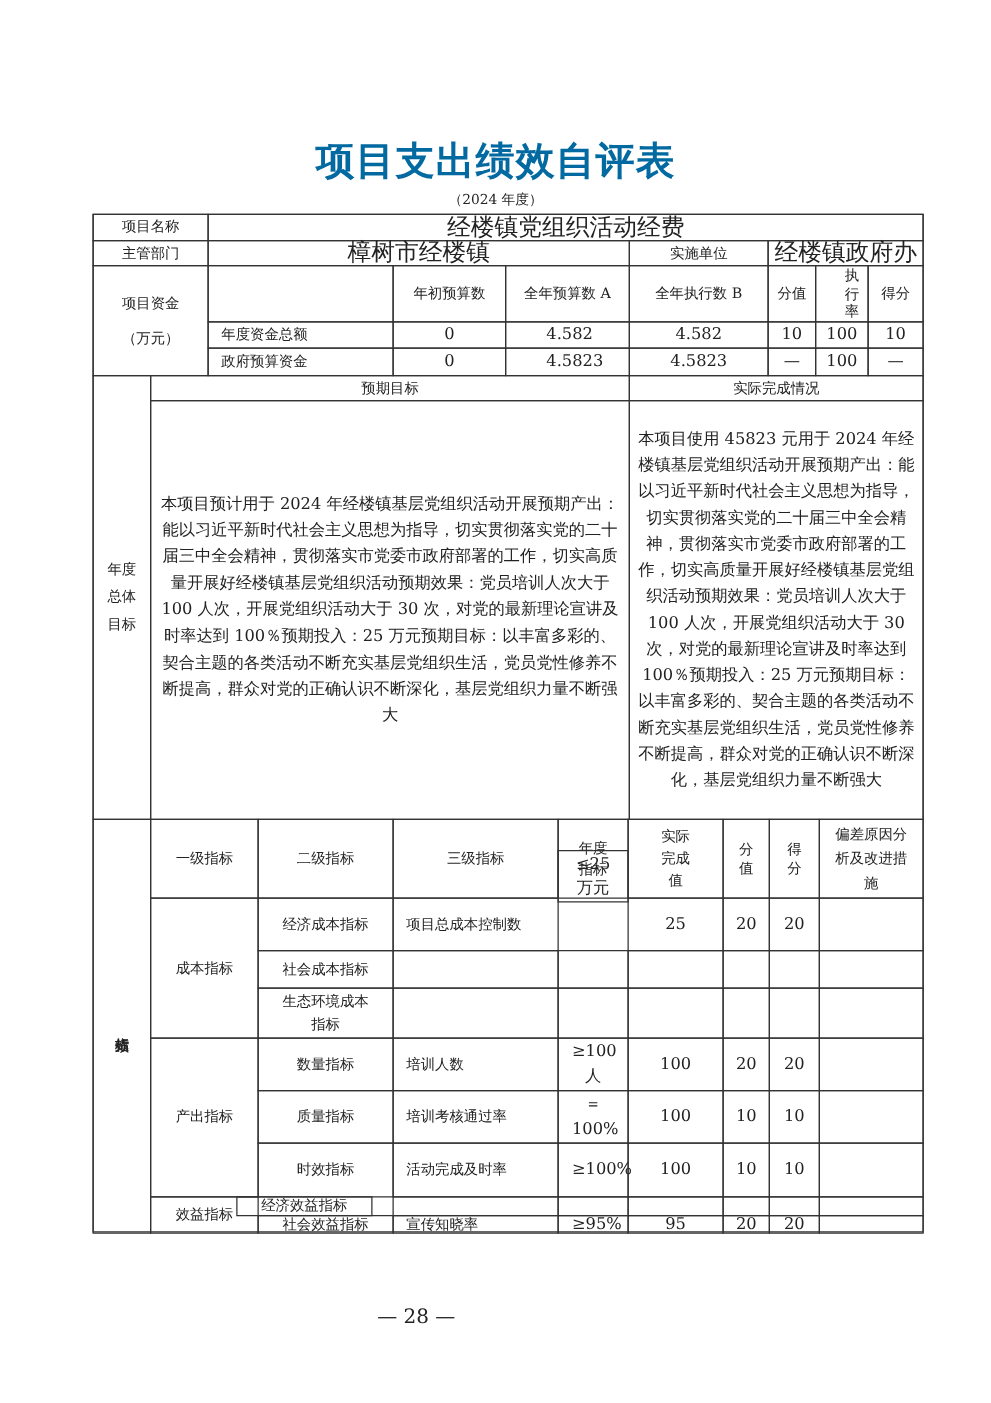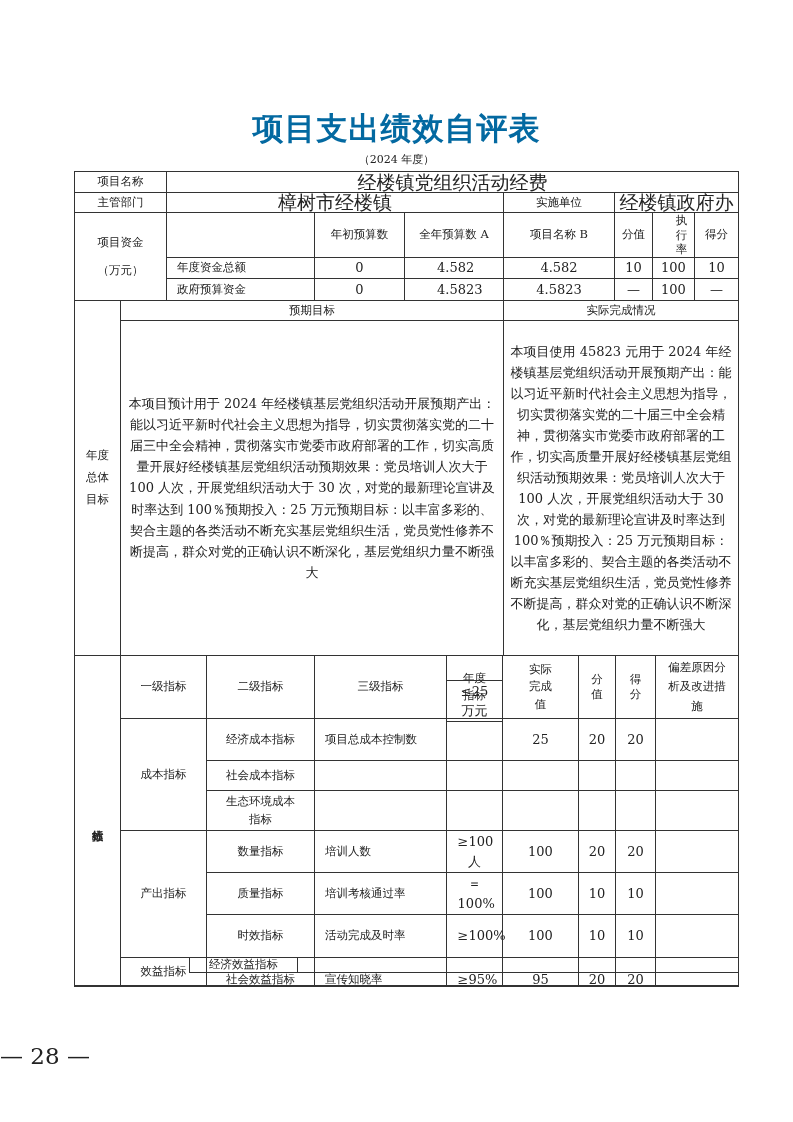--- a/index.html
+++ b/index.html
@@ -12,21 +12,21 @@
   .cell { position:absolute; box-sizing:border-box; border:1px solid #333;
           display:flex; align-items:center; justify-content:center; text-align:center;
           font-size:11.5px; line-height:1.5; padding:0 2px; }
   .cell.left { justify-content:flex-start; text-align:left; padding-left:10px; }
   .big { font-size:19px; }
   .num { font-size:13px; }
   .para { font-size:13px; line-height:1.62; padding:0 4px; text-align:center; }
   .vert { writing-mode:vertical-rl; letter-spacing:2px; }
   .outer { position:absolute; left:74px; top:171px; width:665px; height:815px;
            border:1.5px solid #333; box-sizing:border-box; pointer-events:none; }
-  .pagenum { position:absolute; top:1043px; left:0; width:666px; font-size:23px; }
+  .pagenum { position:absolute; top:1043px; left:0; width:666px; text-align:center; font-size:16px; }
 </style>
 </head>
 <body>
 
 <div class="title">项目支出绩效自评表</div>
 <div class="subtitle">（2024 年度）</div>
 
 <div id="table">
     <div class="cell " style="left: 74px; top: 171px; width: 93px; height: 22px;">
       <span>项目名称</span>
@@ -51,21 +51,21 @@
       <span style="margin-top: 10px;">（万元）</span>
     </div>
     <div class="cell " style="left: 166px; top: 212px; width: 149px; height: 46px;"></div>
     <div class="cell " style="left: 314px; top: 212px; width: 91px; height: 46px;">
       <span>年初预算数</span>
     </div>
     <div class="cell " style="left: 404px; top: 212px; width: 100px; height: 46px;">
       <span>全年预算数 A</span>
     </div>
     <div class="cell " style="left: 503px; top: 212px; width: 112px; height: 46px;">
-      <span>项目名称 B</span>
+      <span>全年执行数 B</span>
     </div>
     <div class="cell " style="left: 614px; top: 212px; width: 39px; height: 46px;">
       <span>分值</span>
     </div>
     <div class="cell " style="left: 652px; top: 212px; width: 43px; height: 46px;">
       <span style="display: block; width: 1.1em; line-height: 1.3; margin-left: 16px;">执行率</span>
     </div>
     <div class="cell " style="left: 694px; top: 212px; width: 45px; height: 46px;">
       <span>得分</span>
     </div>

